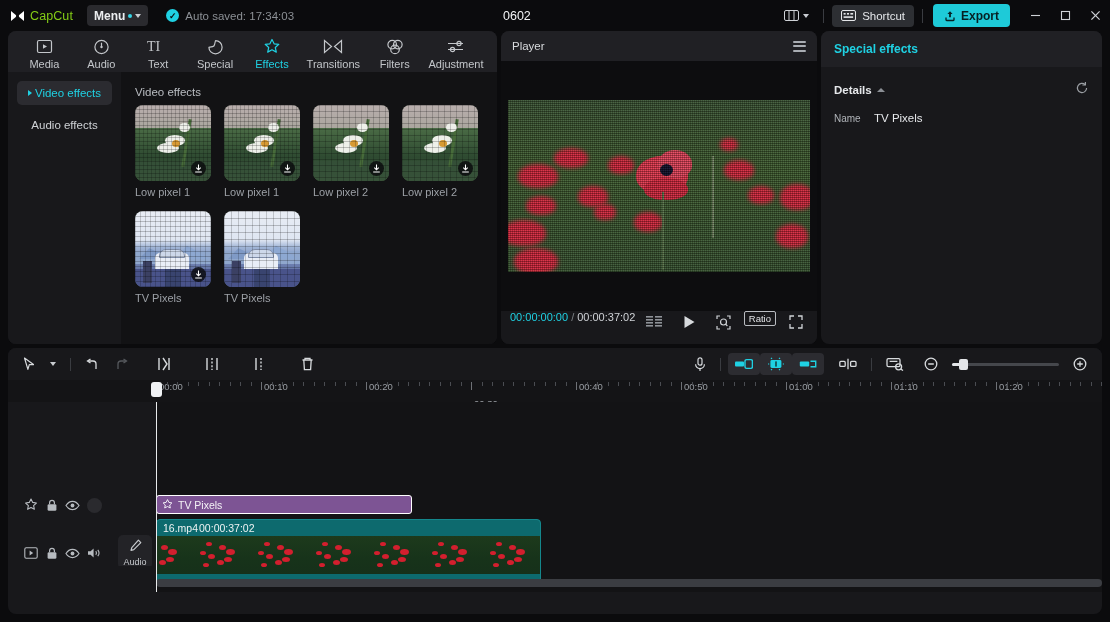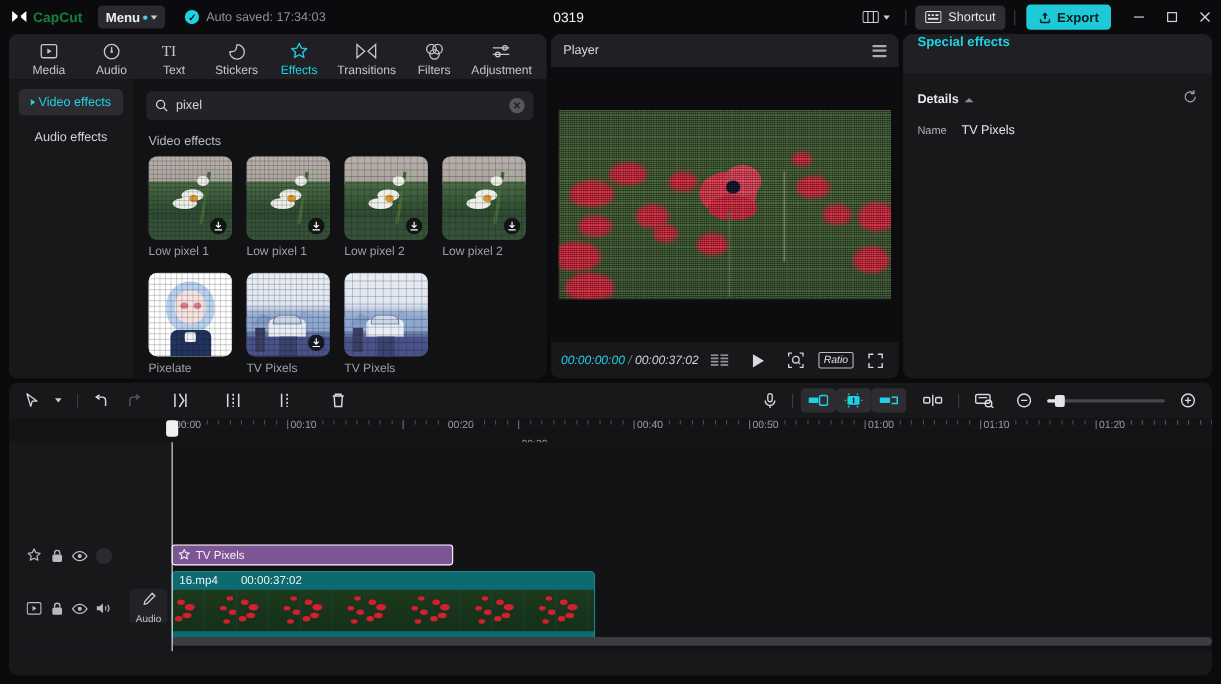--- a/index.html
+++ b/index.html
@@ -18,21 +18,21 @@
   }
 
   
   .titlebar {
     position: absolute; top: 0; left: 0; width: 1110px; height: 31px;
     background: #0b0b0d;
     display: flex; align-items: center;
   }
   .brand { display: flex; align-items: center; gap: 5px; margin-left: 10px; }
   .brand-logo { width: 15px; height: 13px; position: relative; }
-  .brand-name { font-size: 12.5px; font-weight: bold; color: #15803d; letter-spacing: .1px; }
+  .brand-name { font-size: 12.5px; font-weight: normal; color: #84cc16; letter-spacing: .1px; }
   .menu-btn {
     margin-left: 14px; height: 21px; padding: 0 7px;
     background: #2a2a2e; border-radius: 4px;
     display: flex; align-items: center; gap: 3px;
     font-size: 12px; font-weight: bold; color: #eceef0;
   }
   .menu-dot { width: 4px; height: 4px; border-radius: 50%; background: #36d6e7; display:inline-block; }
   .caret-d {
     width: 0; height: 0; border-left: 3.5px solid transparent; border-right: 3.5px solid transparent;
     border-top: 4px solid #c9ccd1;
@@ -149,37 +149,37 @@
   .video {
     width: 302px; height: 172px; position: relative; overflow: hidden;
     background: linear-gradient(#3f5a34 0%, #44632f 40%, #3b5830 100%);
   }
   .poppy { position: absolute; border-radius: 50% 50% 45% 45%; background: #e0293c; }
   .poppy.blur { filter: blur(2px); }
   .scan { position:absolute; inset:0;
     background-image: repeating-linear-gradient(0deg, rgba(0,0,0,.30) 0px, rgba(0,0,0,.30) 1px, rgba(255,255,255,.04) 1px, rgba(255,255,255,.04) 2px),
                       repeating-linear-gradient(90deg, rgba(0,0,0,.22) 0px, rgba(0,0,0,.22) 1px, rgba(120,140,255,.05) 1px, rgba(120,140,255,.05) 2px);
   }
-  .player-ctrls { height: 33px; display: flex; align-items: center; padding: 0 9px; background: #18181b; font-style: italic; }
+  .player-ctrls { height: 33px; display: flex; align-items: flex-start; padding: 0 9px; background: #18181b; }
   .tc-cur { font-size: 11px; color: #1fd1e3; font-variant-numeric: tabular-nums; }
   .tc-sep { font-size: 11px; color: #7d8186; margin: 0 3px; }
   .tc-tot { font-size: 11px; color: #cfd2d6; font-variant-numeric: tabular-nums; }
   .pc-spacer { flex: 1; }
   .icon-btn { display: flex; align-items: center; justify-content: center; padding: 0 5px; height: 22px; }
   .ratio-btn {
     border: 1px solid #b9bcc1; border-radius: 2px; padding: 1px 4px;
     font-size: 9.5px; color: #dfe1e4; line-height: 11px;
   }
 
   
   .right-panel {
     position: absolute; left: 821px; top: 31px; width: 281px; height: 313px;
     background: #18181b; border-radius: 8px; overflow: hidden;
   }
-  .rp-hd { height: 36px; display: flex; padding: 0 13px; background: #202024; }
+  .rp-hd { height: 36px; display: flex; align-items: center; padding: 0 13px; background: #202024; }
   .rp-hd-title { font-size: 12px; font-weight: bold; color: #1fd1e3; }
   .rp-sect { display: flex; align-items: center; justify-content: space-between; padding: 14px 13px 0 13px; }
   .rp-sect-left { display: flex; align-items: center; gap: 5px; }
   .rp-sect-title { font-size: 11.5px; font-weight: bold; color: #e6e8eb; }
   .caret-u { width:0;height:0;border-left:4px solid transparent;border-right:4px solid transparent;border-bottom:4px solid #8b8f95;}
   .rp-row { display: flex; align-items: center; padding: 13px 13px 0 13px; }
   .rp-key { width: 40px; font-size: 10px; color: #b0b4b9; }
   .rp-val { font-size: 11.5px; color: #e6e8eb; }
 
   
@@ -224,21 +224,21 @@
   .clip-effect {
     position: absolute; height: 19px; border-radius: 3px;
     background: #7d5494; border: 1.5px solid #ffffff;
     display: flex; align-items: center; gap: 5px; padding-left: 5px; overflow: hidden;
   }
   .clip-effect-label { font-size: 10.5px; color: #f4f2f6; white-space: nowrap; }
   .clip-video {
     position: absolute; border-radius: 4px; overflow: hidden; background: #0d6a6e;
     border: 1px solid #14878c;
   }
-  .cv-hdr { height: 16px; display: flex; align-items: center; gap: 21px; padding-left: 6px; }
+  .cv-hdr { height: 16px; display: flex; align-items: center; gap: 1px; padding-left: 6px; }
   .cv-name { font-size: 10.5px; color: #eef3f3; }
   .cv-dur { font-size: 10.5px; color: #eef3f3; }
   .filmstrip { position: absolute; left: 0; right: 0; top: 16px; height: 38px; display: flex; overflow: hidden; }
   .frame { flex: 0 0 auto; width: 29px; height: 38px; position: relative; overflow: hidden;
            background: linear-gradient(#1d3a1c, #17331a 60%, #16301a); }
   .fp { position: absolute; border-radius: 50%; background: #d31f2e; }
 
   .hscroll-wrap { position: absolute; left: 148px; right: 6px; bottom: 5px; height: 8px; }
   .hscroll { position: absolute; left: 0; width: 946px; height: 8px; border-radius: 4px; background: #3b3d42; }
 
@@ -265,21 +265,21 @@
       <span>Menu</span>
       <span class="menu-dot"></span>
       <span class="caret-d"></span>
     </div>
 
     <div class="autosave">
       <span class="check-circle">✓</span>
       <span>Auto saved: 17:34:03</span>
     </div>
 
-    <div class="proj-title">0319</div>
+    <div class="proj-title">0602</div>
 
     <div class="tb-right">
       <div class="layout-btn">
         <svg width="15" height="13" viewBox="0 0 15 13">
           <rect x="0.5" y="1.5" width="14" height="10" rx="1.5" fill="none" stroke="#cfd2d6"></rect>
           <line x1="5" y1="1.5" x2="5" y2="11.5" stroke="#cfd2d6"></line>
           <line x1="10" y1="1.5" x2="10" y2="11.5" stroke="#cfd2d6"></line>
         </svg>
         <span class="caret-d"></span>
       </div>
@@ -352,21 +352,21 @@
             </svg>
         </span>
         <span class="tab-label">Text</span>
       </div>
       <div class="tab">
         <span class="tab-ico">
           <svg width="17" height="16" viewBox="0 0 17 16">
               <path d="M8.5 1.6a6.6 6.6 0 1 1-6.6 6.6c0-.2 4-.2 5-1.2s1.4-5.4 1.6-5.4z" fill="none" stroke="currentColor" stroke-width="1.2"></path>
             </svg>
         </span>
-        <span class="tab-label">Stickers</span>
+        <span class="tab-label">Special</span>
       </div>
       <div class="tab active">
         <span class="tab-ico">
           <svg width="18" height="17" viewBox="0 0 18 17">
               <path d="M9 1.5l2.1 4.3 4.7.5-3.5 3.2 1 4.6L9 11.8l-4.3 2.3 1-4.6L2.2 6.3l4.7-.5z" fill="none" stroke="currentColor" stroke-width="1.2" stroke-linejoin="round"></path>
             </svg>
         </span>
         <span class="tab-label">Effects</span>
       </div>
       <div class="tab w-wide">
@@ -406,28 +406,20 @@
         <div class="subnav-item active">
           <span class="caret-r"></span>
           <span>Video effects</span>
         </div>
         <div class="subnav-item">
           <span>Audio effects</span>
         </div>
       </div>
 
       <div class="content">
-        <div class="searchbar">
-          <svg width="12" height="12" viewBox="0 0 12 12">
-            <circle cx="5" cy="5" r="3.7" fill="none" stroke="#cfd2d6" stroke-width="1.2"></circle>
-            <line x1="7.8" y1="7.8" x2="11" y2="11" stroke="#cfd2d6" stroke-width="1.2"></line>
-          </svg>
-          <span class="search-input-txt">pixel</span>
-          <span class="clear-x">✕</span>
-        </div>
 
         <div class="sect-title">Video effects</div>
 
         <div class="grid">
 
           <div class="cell">
             <div class="thumb">
               <div class="daisy">
                 <div class="d-sky"></div>
                   <div class="d-grass"></div>
@@ -511,34 +503,20 @@
               <span class="dl-badge">
                 <svg width="9" height="9" viewBox="0 0 9 9">
                     <path d="M4.5 0.6v5M2.3 3.6l2.2 2.2 2.2-2.2" stroke="#fff" stroke-width="1.1" fill="none"></path>
                     <line x1="1.2" y1="8" x2="7.8" y2="8" stroke="#fff" stroke-width="1.1"></line>
                   </svg>
               </span>
             </div>
             <div class="cell-label">Low pixel 2</div>
           </div>
 
-          <div class="cell">
-            <div class="thumb sel">
-              <div class="anime">
-                <div style="position:absolute;left:16px;top:8px;width:44px;height:46px;border-radius:48% 48% 44% 44%;background:#b9d2ef;"></div>
-                <div style="position:absolute;left:24px;top:16px;width:28px;height:30px;border-radius:46%;background:#f7e3e0;"></div>
-                <div style="position:absolute;left:29px;top:27px;width:7px;height:6px;border-radius:50%;background:#e07f95;"></div>
-                <div style="position:absolute;left:41px;top:27px;width:7px;height:6px;border-radius:50%;background:#e07f95;"></div>
-                <div style="position:absolute;left:20px;top:52px;width:37px;height:24px;background:#22335e;border-radius:6px 6px 0 0;"></div>
-                <div style="position:absolute;left:33px;top:54px;width:10px;height:9px;background:#f4f6fa;border-radius:2px;"></div>
-                <div class="px-overlay" style="background-size:5px 5px,5px 5px;"></div>
-              </div>
-            </div>
-            <div class="cell-label">Pixelate</div>
-          </div>
 
           <div class="cell">
             <div class="thumb">
               <div class="car">
                 <div style="position:absolute;left:0;right:0;top:40px;height:13px;background:#8fa7cd;"></div>
                 <div style="position:absolute;left:4px;top:36px;width:26px;height:12px;background:#7f9ac6;clip-path:polygon(0 100%,40% 10%,75% 45%,100% 100%);"></div>
                 <div style="position:absolute;right:2px;top:34px;width:34px;height:14px;background:#8da8d2;clip-path:polygon(0 100%,35% 5%,70% 50%,100% 100%);"></div>
                 <div style="position:absolute;left:20px;top:42px;width:34px;height:18px;border-radius:5px 5px 2px 2px;background:#e9eef7;"></div>
                 <div style="position:absolute;left:24px;top:38px;width:26px;height:9px;border-radius:7px 7px 0 0;background:#cdd8ea;border:1px solid #7f8da8;"></div>
                 <div style="position:absolute;left:0;right:0;bottom:0;height:18px;background:#49538a;"></div>
@@ -815,21 +793,21 @@
           <div class="tick" style="left: 115.5px; height: 4px;"></div>
           <div class="tick" style="left: 126px; height: 4px;"></div>
           <div class="tick" style="left: 136.5px; height: 4px;"></div>
           <div class="tick" style="left: 147px; height: 4px;"></div>
           <div class="tick" style="left: 157.5px; height: 4px;"></div>
           <div class="tick" style="left: 168px; height: 4px;"></div>
           <div class="tick" style="left: 178.5px; height: 4px;"></div>
           <div class="tick" style="left: 189px; height: 4px;"></div>
           <div class="tick" style="left: 199.5px; height: 4px;"></div>
           <div class="tick major" style="left: 210px;"></div>
-          <div class="tick-label" style="left: 213px; margin-left: 38px;">00:20</div>
+          <div class="tick-label" style="left: 213px;">00:20</div>
           <div class="tick" style="left: 220.5px; height: 4px;"></div>
           <div class="tick" style="left: 231px; height: 4px;"></div>
           <div class="tick" style="left: 241.5px; height: 4px;"></div>
           <div class="tick" style="left: 252px; height: 4px;"></div>
           <div class="tick" style="left: 262.5px; height: 4px;"></div>
           <div class="tick" style="left: 273px; height: 4px;"></div>
           <div class="tick" style="left: 283.5px; height: 4px;"></div>
           <div class="tick" style="left: 294px; height: 4px;"></div>
           <div class="tick" style="left: 304.5px; height: 4px;"></div>
           <div class="tick major" style="left: 315px;"></div>

